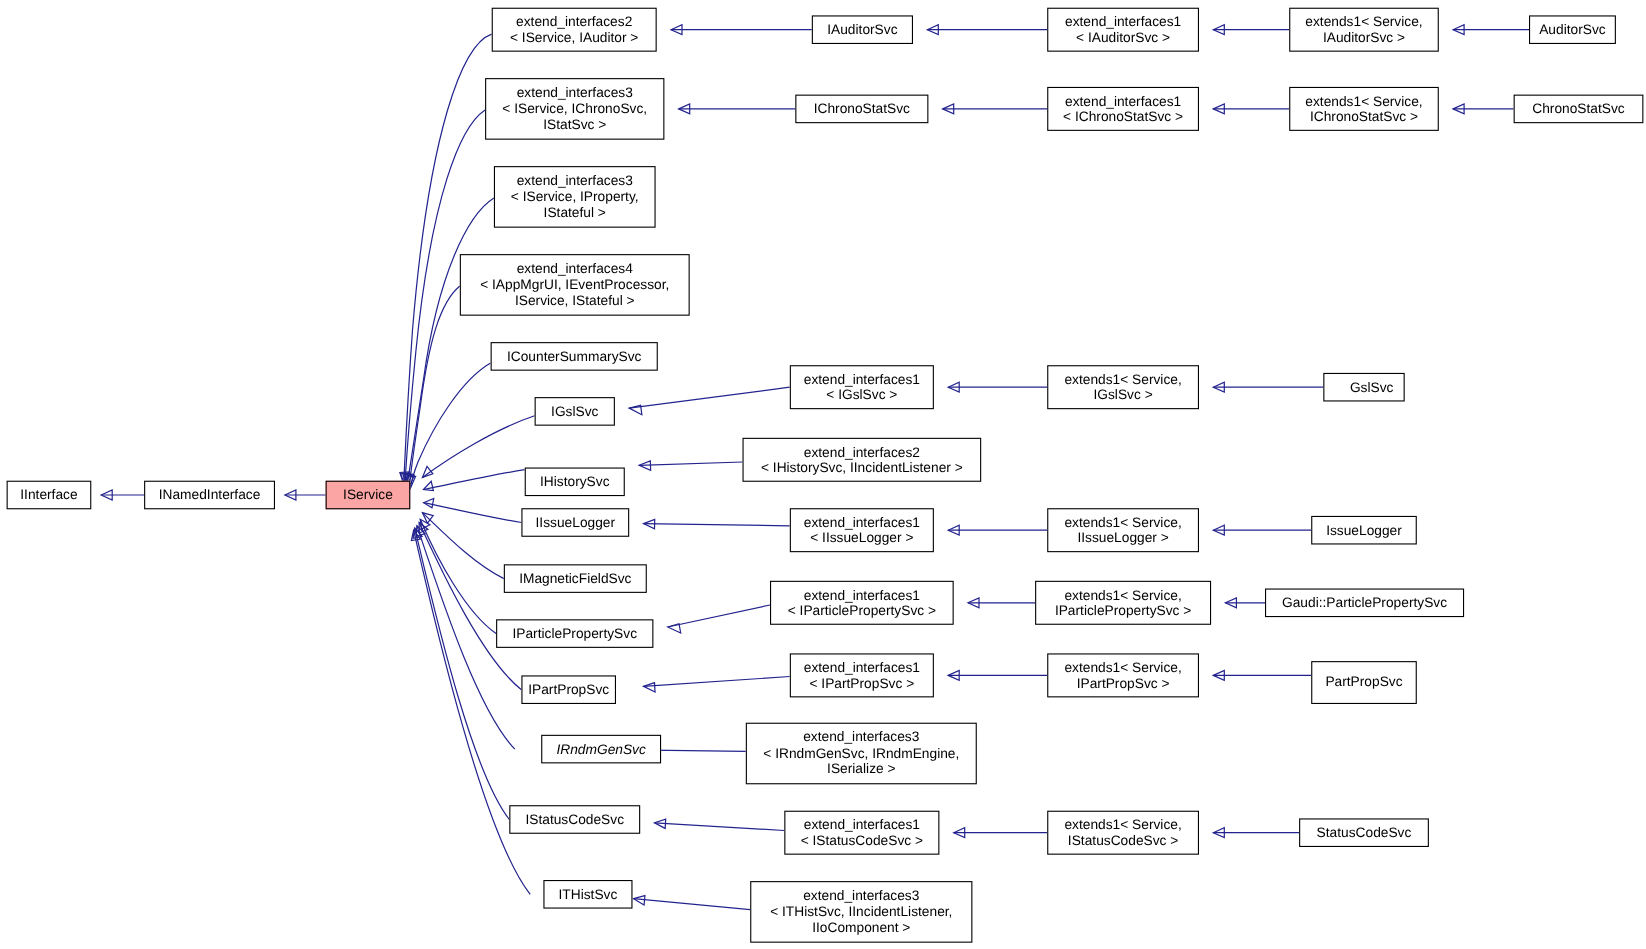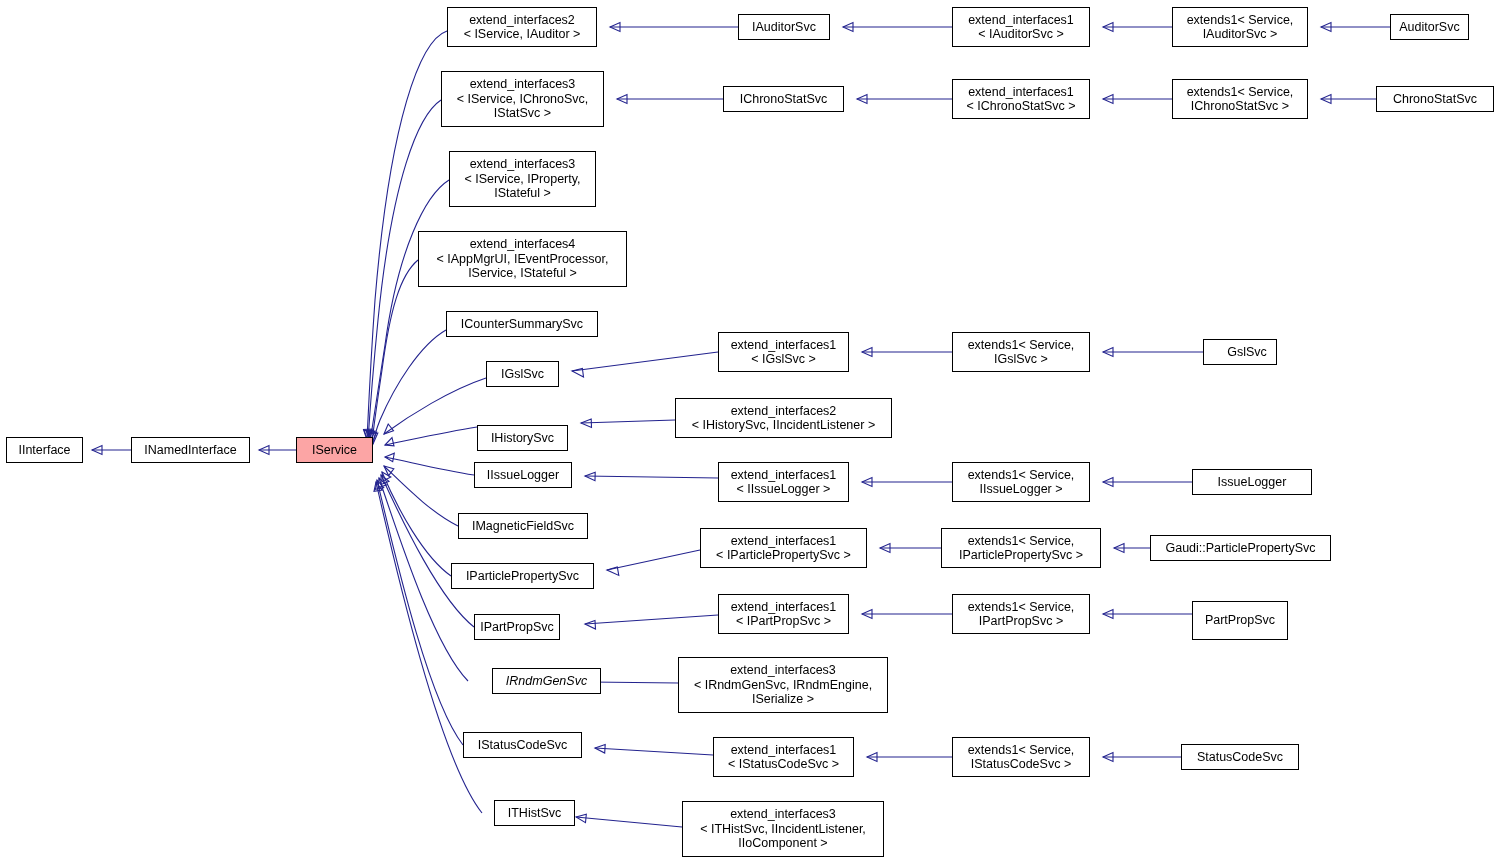--- a/index.html
+++ b/index.html
@@ -192,19 +192,19 @@
 IParticlePropertySvc &gt;</div>
     <div class="node" style="left: 952px; top: 594px; width: 138px; height: 40px;">extends1&lt; Service,
 IPartPropSvc &gt;</div>
     <div class="node" style="left: 952px; top: 737px; width: 138px; height: 40px;">extends1&lt; Service,
 IStatusCodeSvc &gt;</div>
     <div class="node" style="left: 1172px; top: 7px; width: 136px; height: 40px;">extends1&lt; Service,
 IAuditorSvc &gt;</div>
     <div class="node" style="left: 1172px; top: 79px; width: 136px; height: 40px;">extends1&lt; Service,
 IChronoStatSvc &gt;</div>
     <div class="node" style="left: 1203px; top: 339px; width: 74px; height: 26px; padding-left: 14px;">GslSvc</div>
-    <div class="node" style="left: 1192px; top: 469px; width: 120px; height: 26px;">IssueLogger</div>
+    <div class="node" style="left: 1192px; top: 469px; width: 96px; height: 26px;">IssueLogger</div>
     <div class="node" style="left: 1150px; top: 535px; width: 181px; height: 26px;">Gaudi::ParticlePropertySvc</div>
     <div class="node" style="left: 1192px; top: 601px; width: 96px; height: 39px;">PartPropSvc</div>
     <div class="node" style="left: 1181px; top: 744px; width: 118px; height: 26px;">StatusCodeSvc</div>
     <div class="node" style="left: 1390px; top: 14px; width: 79px; height: 26px;">AuditorSvc</div>
     <div class="node" style="left: 1376px; top: 86px; width: 118px; height: 26px;">ChronoStatSvc</div>
   </div>
 
 </body></html>

